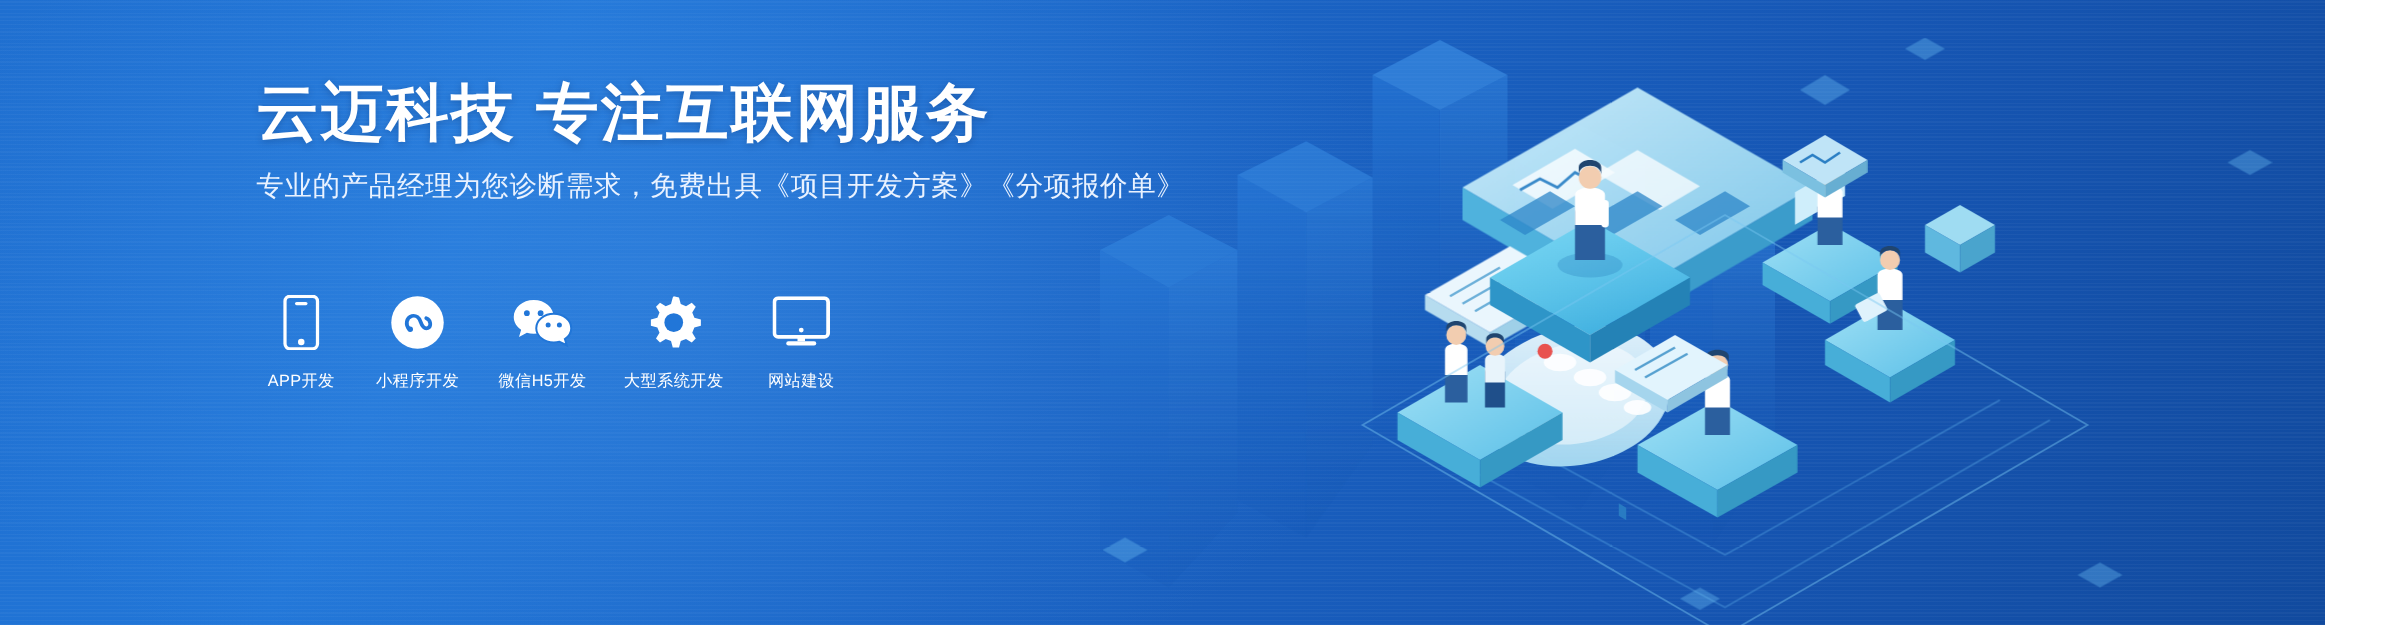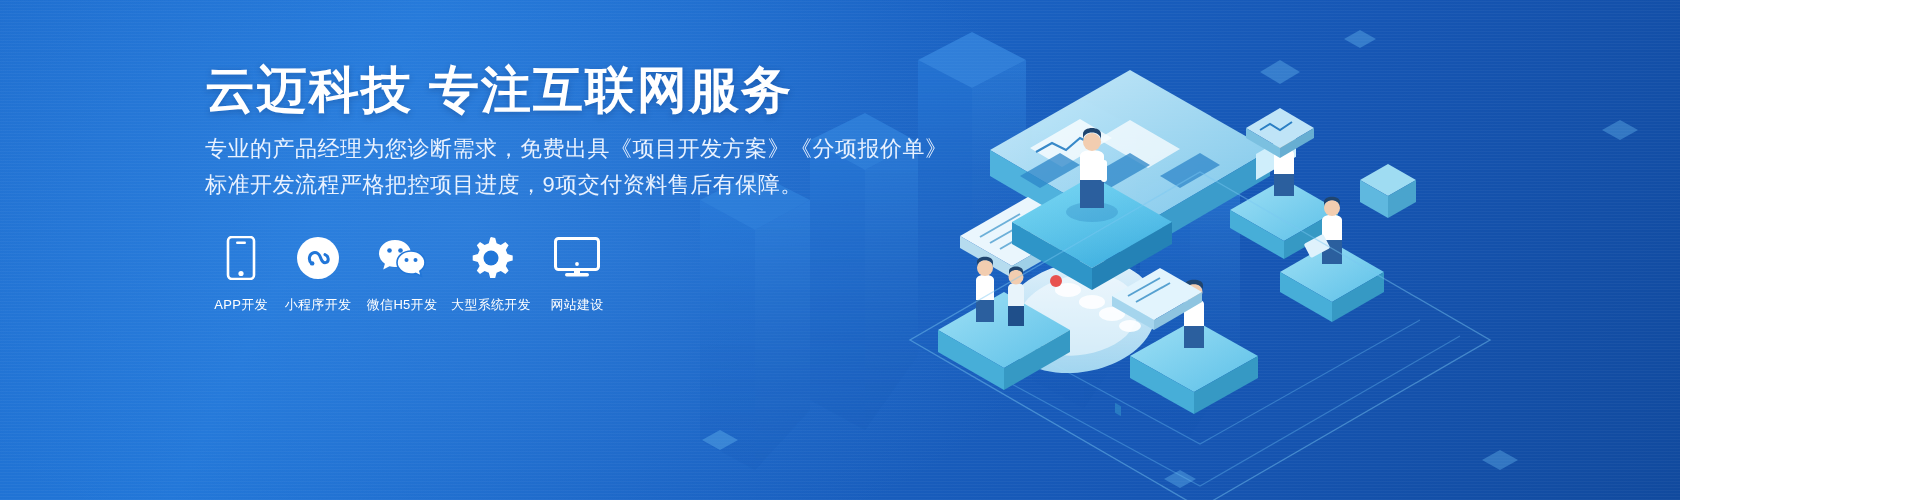--- a/index.html
+++ b/index.html
@@ -1,21 +1,21 @@
 <!DOCTYPE html>
 <html><head>
 <meta charset="utf-8">
 <style>
   * { box-sizing: border-box; margin: 0; padding: 0; }
   html, body {
     width: 1920px; height: 500px; overflow: hidden;
     font-family: "Liberation Sans", "DejaVu Sans", sans-serif;
   }
   #banner {
-    position: relative; width: 1680px; height: 500px; overflow: hidden;
+    position: relative; width: 1860px; height: 500px; overflow: hidden;
     background: linear-gradient(117deg, #1f6fd0 0%, #2176d8 22%, #1a63c4 48%, #1656b4 72%, #114a9e 100%);
   }
   
   #banner::before {
     content: ""; position: absolute; inset: 0;
     background-image:
       repeating-linear-gradient(0deg, rgba(255,255,255,0.035) 0px, rgba(255,255,255,0.035) 1px, transparent 1px, transparent 3px);
     pointer-events: none; z-index: 1;
   }
   #banner::after {
@@ -35,21 +35,21 @@
   }
   .sub-lines { margin-top: 11px; }
   .sub-line {
     font-size: 22px; color: #e9f2ff; line-height: 1.62;
     letter-spacing: 0.5px; white-space: nowrap; font-weight: 400;
   }
 
   
   .icon-row {
     position: absolute; left: 205px; top: 232px; z-index: 20;
-    display: flex; align-items: flex-start; gap: 0;
+    display: flex; align-items: flex-start; gap: 16px;
   }
   .icon-item {
     width: 72px; display: flex; flex-direction: column; align-items: center;
     margin-right: 0;
   }
   .icon-glyph {
     height: 52px; display: flex; align-items: center; justify-content: center;
   }
   .icon-glyph svg { display: block; fill: #ffffff; }
   .icon-label {
@@ -281,21 +281,20 @@
       <g fill="none" stroke="#79c7f2" stroke-width="1.4" opacity="0.45">
         <polygon points="250,340 540,508 830,340 540,172"></polygon>
       </g>
     </svg>
   </div>
 
   <div class="left-content">
     <h1 class="headline">云迈科技 专注互联网服务</h1>
     <div class="sub-lines">
       <p class="sub-line">专业的产品经理为您诊断需求，免费出具《项目开发方案》《分项报价单》</p>
-      <p class="sub-line">标准开发流程严格把控项目进度，9项交付资料售后有保障。</p>
     </div>
   </div>
 
   <div class="icon-row">
 
     <div class="icon-item" style="width:72px;">
       <span class="icon-glyph">
         <svg width="30" height="44" viewBox="0 0 30 44">
           <rect x="2" y="1" width="26" height="42" rx="4" fill="none" stroke="#ffffff" stroke-width="2.6"></rect>
           <rect x="10" y="5.5" width="10" height="2.6" rx="1.3" fill="#ffffff"></rect>

